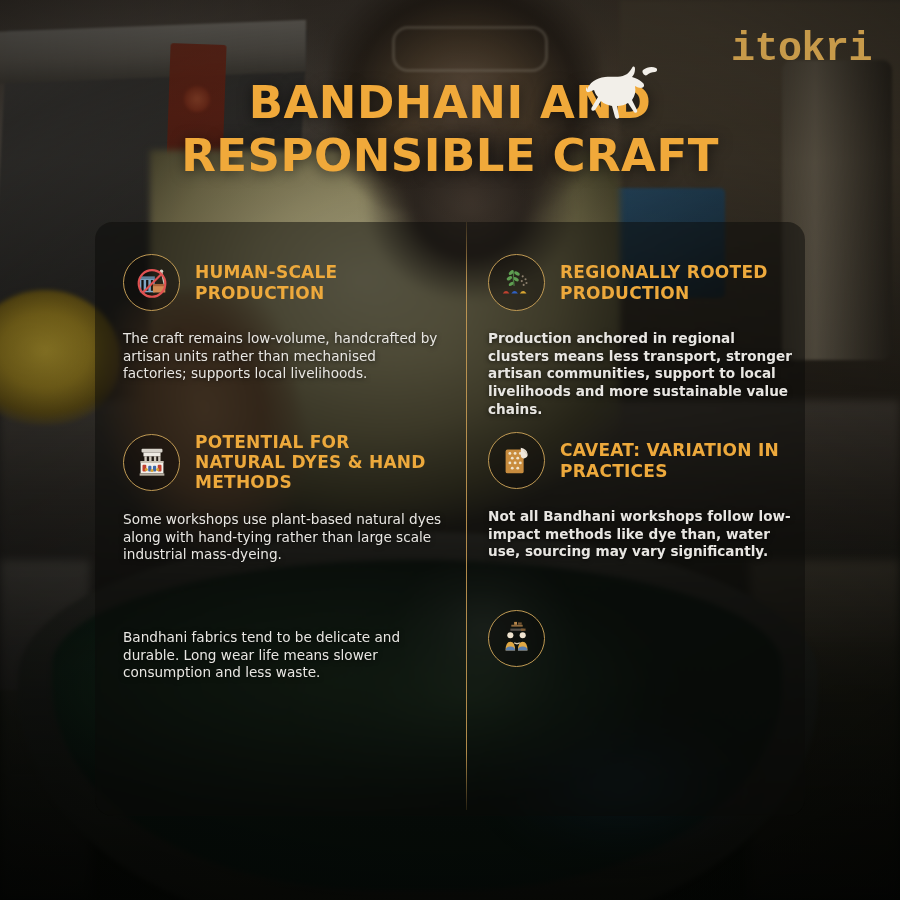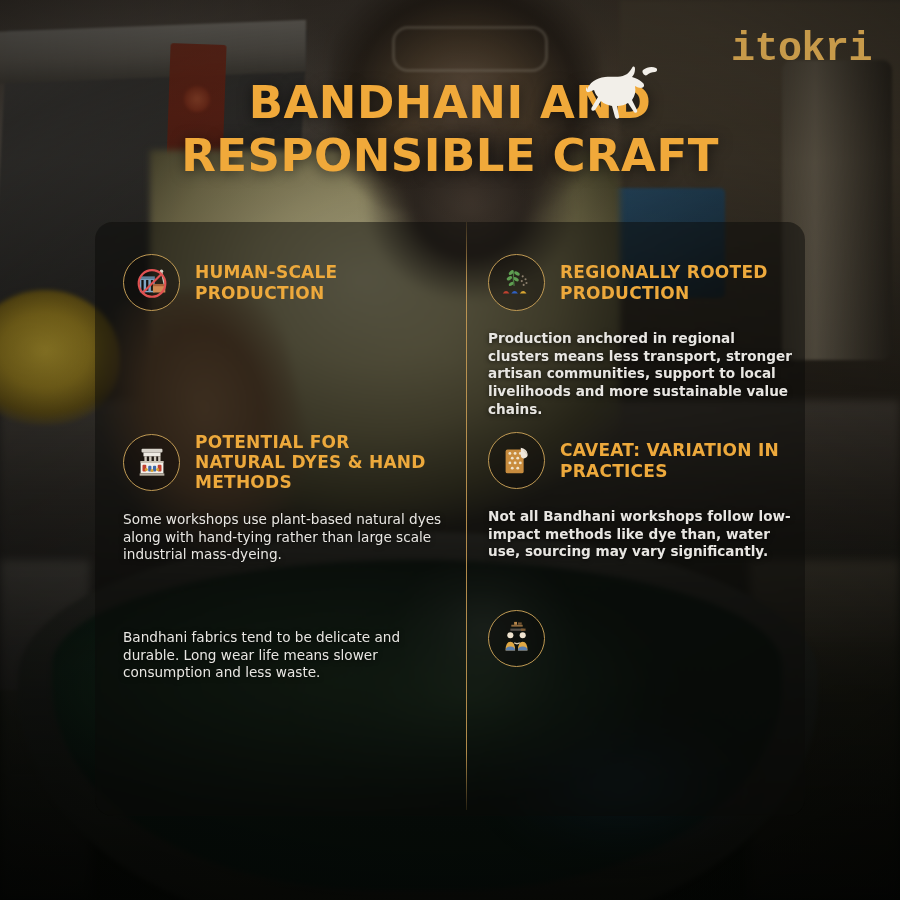--- a/index.html
+++ b/index.html
@@ -358,20 +358,21 @@
             <rect x="21" y="23" width="13" height="7" fill="#d08a52"></rect>
             <rect x="21" y="21" width="13" height="2.4" fill="#a8633a"></rect>
             <path d="M30 8 L33 21" stroke="#c9c2b6" stroke-width="1.8" fill="none"></path>
             <circle cx="30" cy="7.5" r="1.8" fill="#d7d0c4"></circle>
             <circle cx="20" cy="20.5" r="14" fill="none" stroke="#e05252" stroke-width="2.3"></circle>
             <line x1="10" y1="30.5" x2="30" y2="10.5" stroke="#e05252" stroke-width="2.3"></line>
           </svg>
         </div>
         <h3 class="card-title">HUMAN-SCALE PRODUCTION</h3>
       </div>
+      <p class="card-body">The craft remains low-volume, handcrafted by artisan units rather than mechanised factories; supports local livelihoods.</p>
     </div>
 
     <div class="card right-col">
       <div class="card-head">
         <div class="icon-circle">
           <svg width="38" height="38" viewBox="0 0 40 40">
             <g fill="#5f9e52">
               <ellipse cx="14" cy="9" rx="3.2" ry="1.8" transform="rotate(-38 14 9)"></ellipse>
               <ellipse cx="20" cy="10" rx="3.2" ry="1.8" transform="rotate(28 20 10)"></ellipse>
               <ellipse cx="12" cy="15" rx="3.2" ry="1.8" transform="rotate(-32 12 15)"></ellipse>

